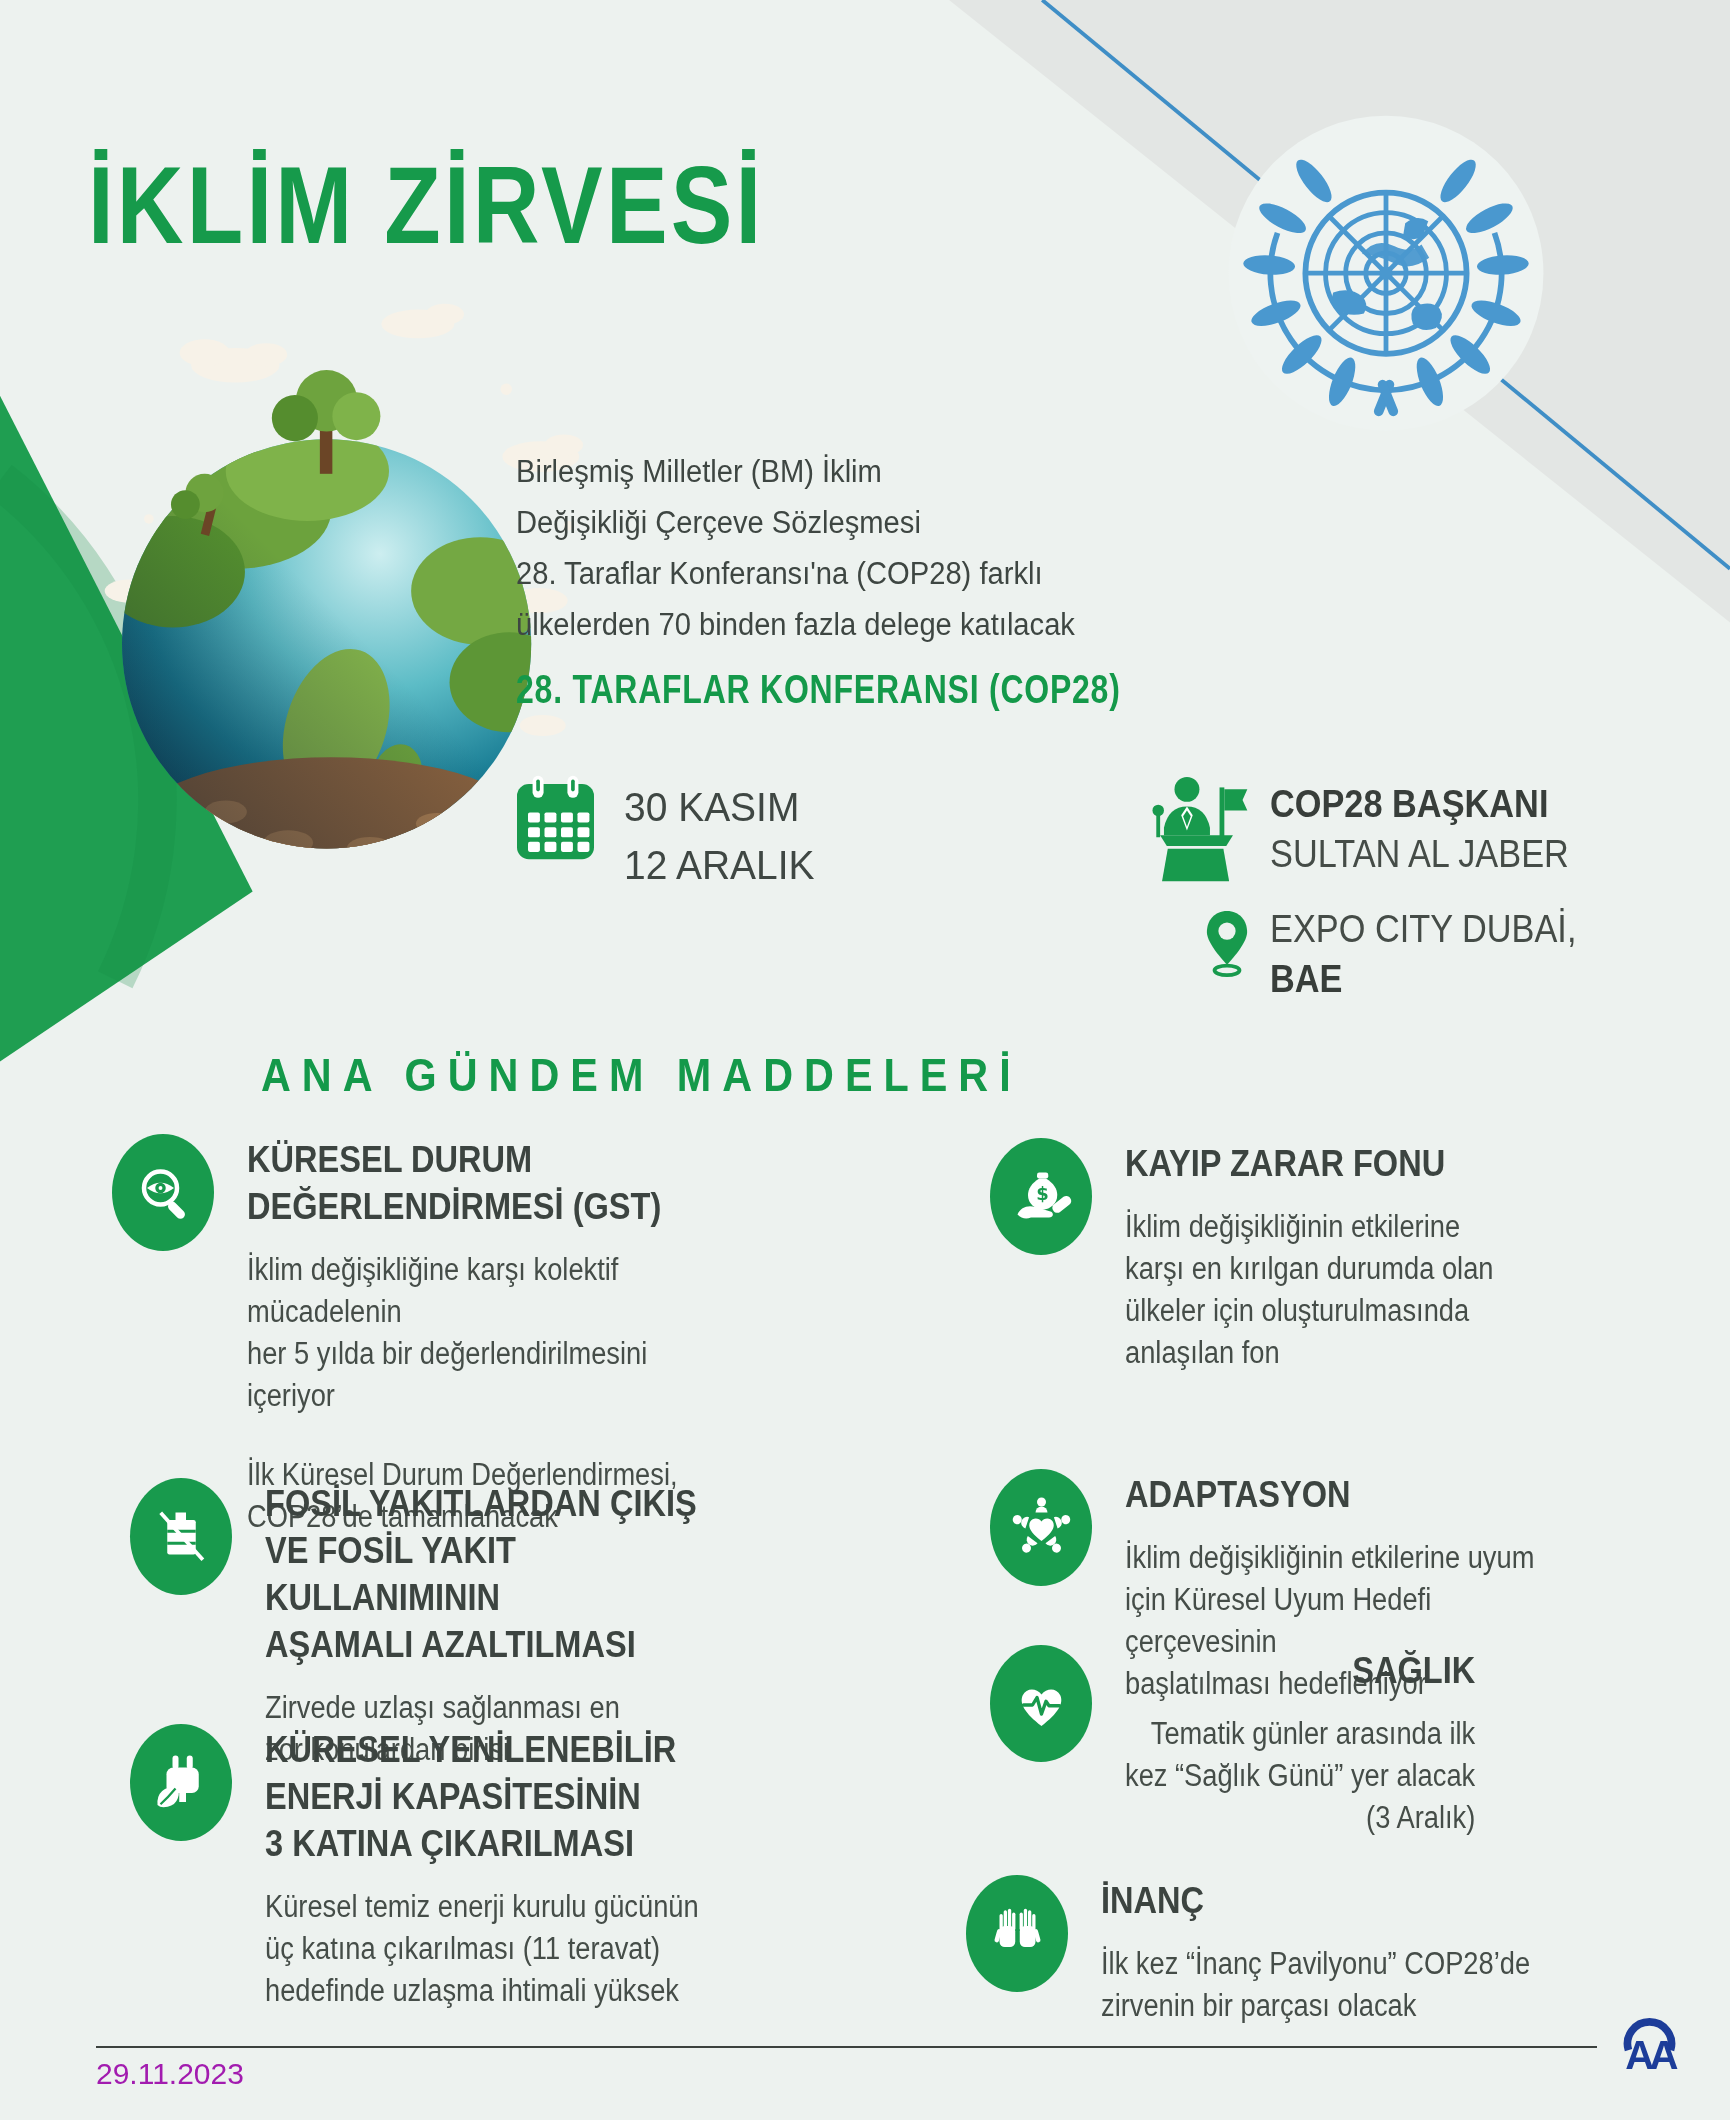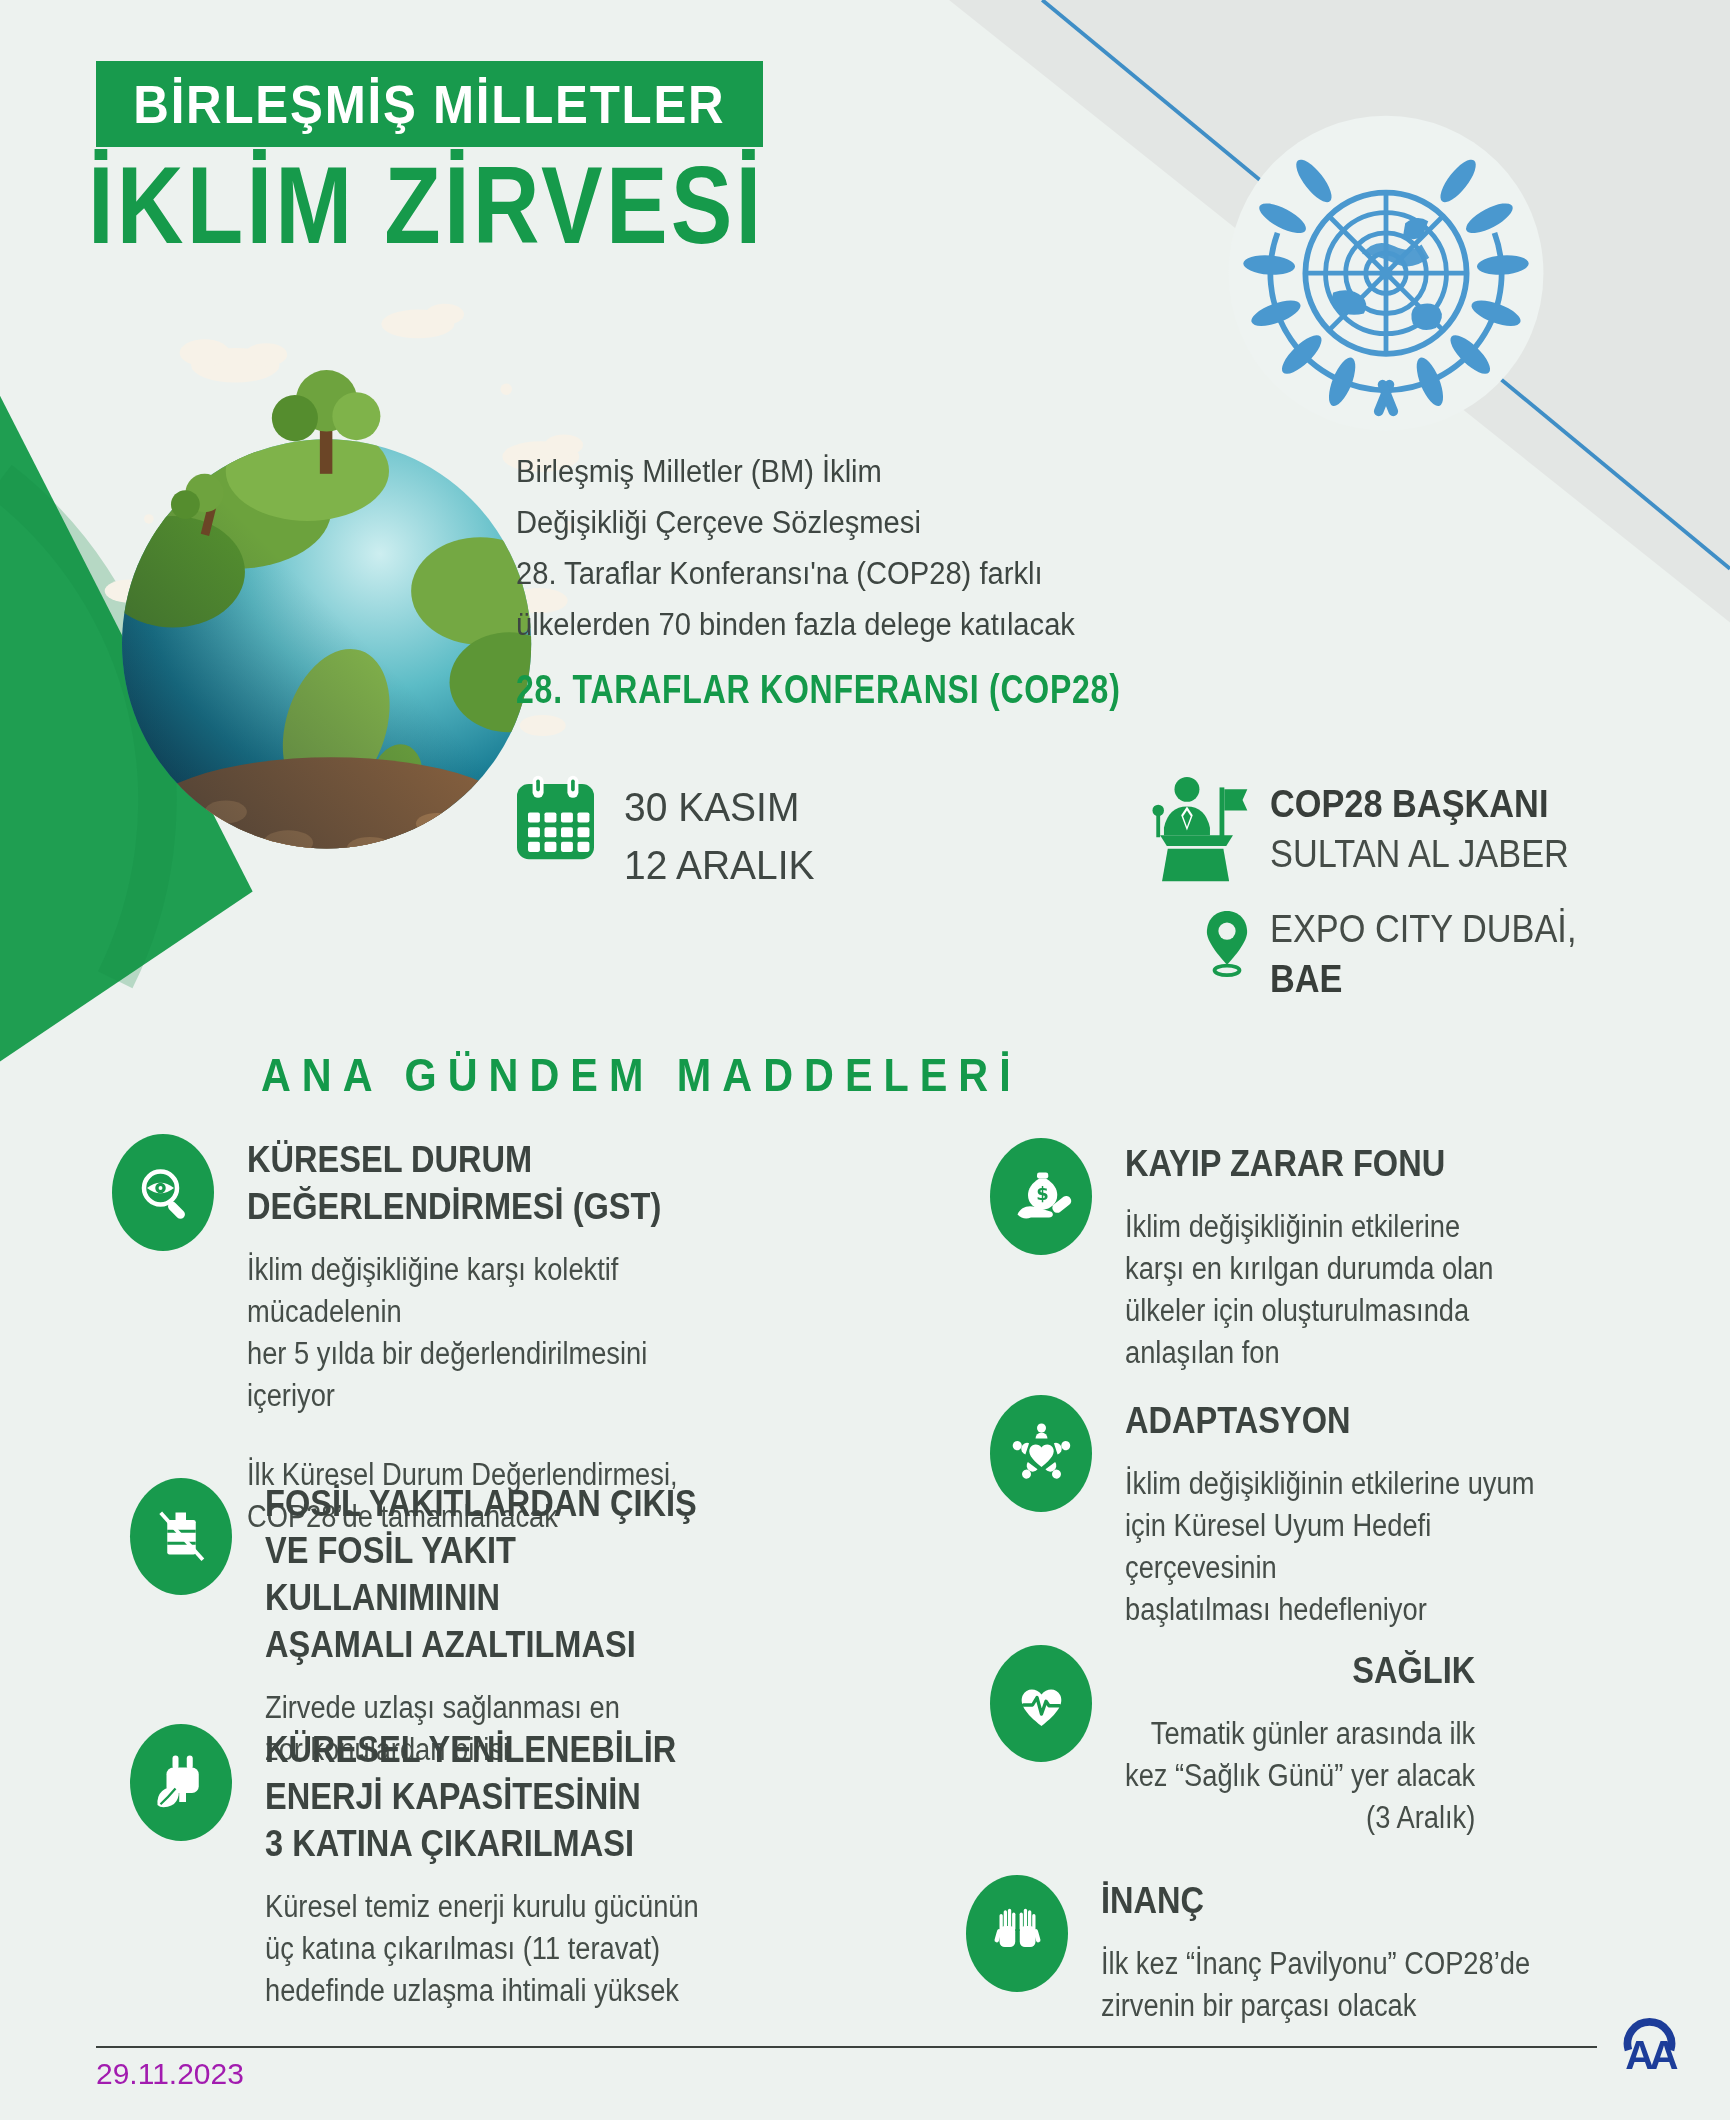--- a/index.html
+++ b/index.html
@@ -86,23 +86,20 @@
         <ellipse cx="175" cy="48" rx="10" ry="27" transform="rotate(86 175 170)"></ellipse>
         <ellipse cx="175" cy="48" rx="10" ry="27" transform="rotate(110 175 170)"></ellipse>
         <ellipse cx="175" cy="48" rx="10" ry="27" transform="rotate(134 175 170)"></ellipse>
         <ellipse cx="175" cy="48" rx="10" ry="27" transform="rotate(158 175 170)"></ellipse>
       </g>
       <rect x="168" y="280" width="10" height="40" rx="5" transform="rotate(22 173 300)"></rect>
       <rect x="172" y="280" width="10" height="40" rx="5" transform="rotate(-22 177 300)"></rect>
     </g>
   </svg>
 
-  <div class="abs banner">
-    <span>BİRLEŞMİŞ MİLLETLER</span>
-  </div>
   <div class="abs big-title">İKLİM ZİRVESİ</div>
 
   <svg class="abs" width="500" height="634" viewBox="0 0 520 660" style="left:91px;top:274px;">
     <defs>
       <radialGradient id="sea" cx="63%" cy="28%" r="95%">
         <stop offset="0" stop-color="#cdeef0"></stop>
         <stop offset=".35" stop-color="#5cbcc6"></stop>
         <stop offset=".62" stop-color="#1b7f96"></stop>
         <stop offset="1" stop-color="#0b344d"></stop>
       </radialGradient>
@@ -294,21 +291,21 @@
     </div>
     <div class="txt">
       <h3>KAYIP ZARAR FONU</h3>
       <p>İklim değişikliğinin etkilerine
 karşı en kırılgan durumda olan
 ülkeler için oluşturulmasında
 anlaşılan fon</p>
     </div>
   </div>
 
-  <div class="item" style="left:990px;top:1395px;width:634px;">
+  <div class="item" style="left:990px;top:1469px;width:634px;">
     <div class="badge">
       <svg width="75" height="75" viewBox="0 0 100 100">
         <path d="M50 68 C36 57 31 49 35 42 c3.5 -6 12 -5 15 0 c3 -5 11.5 -6 15 0 c4 7 -1 15 -15 26 Z" fill="#fff"></path>
         <g fill="#fff">
           <g>
               <circle cx="50" cy="16" r="6"></circle>
               <path d="M42 30 a8 8 0 0 1 16 0 z"></path>
             </g>
           <g transform="rotate(72 50 50)">
               <circle cx="50" cy="16" r="6"></circle>

